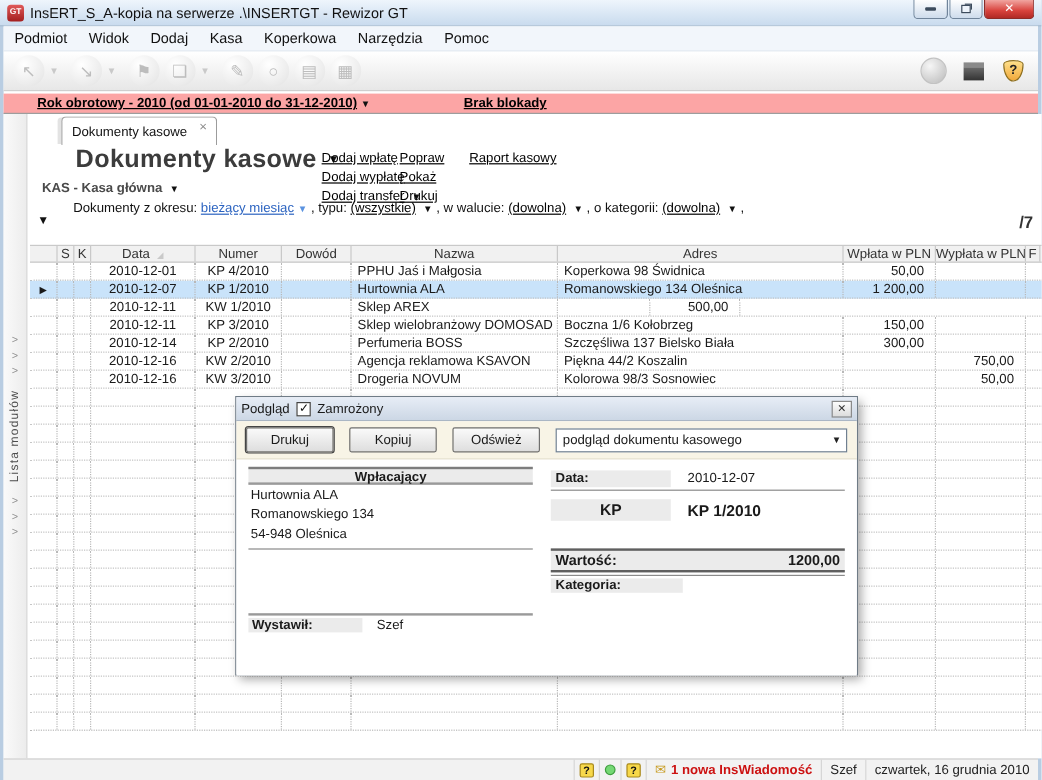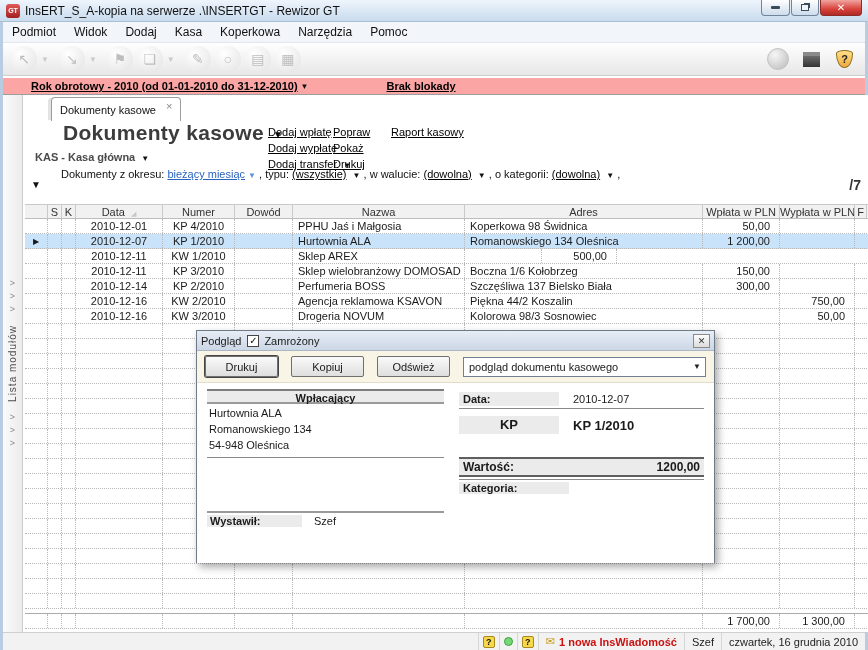--- a/index.html
+++ b/index.html
@@ -576,33 +576,20 @@
           <div class="cell c-numer"></div>
           <div class="cell c-dowod"></div>
           <div class="cell c-nazwa"></div>
           <div class="cell c-adres"></div>
           <div class="cell c-wpl"></div>
           <div class="cell c-wyp"></div>
           <div class="cell c-f"></div>
         </div>
         </div>
 
-      <div class="trow totals">
-        <div class="cell c-m"></div>
-          <div class="cell c-s"></div>
-          <div class="cell c-k"></div>
-        <div class="cell c-data"></div>
-          <div class="cell c-numer"></div>
-          <div class="cell c-dowod"></div>
-        <div class="cell c-nazwa"></div>
-          <div class="cell c-adres"></div>
-        <div class="cell c-wpl">1 700,00</div>
-        <div class="cell c-wyp">1 300,00</div>
-        <div class="cell c-f"></div>
-      </div>
     </div>
   </div>
 
   <div class="popup">
     <div class="ptitle">
       <span class="t">Podgląd</span>
       <span class="checkbox">
           <span>✓</span>
         </span>
       <span>Zamrożony</span>

